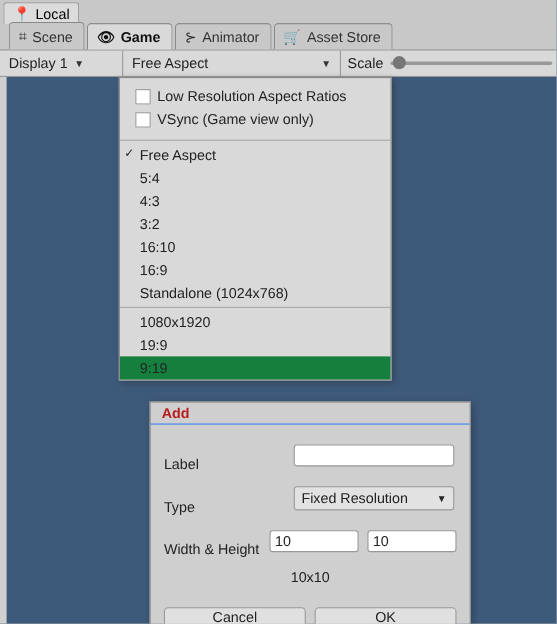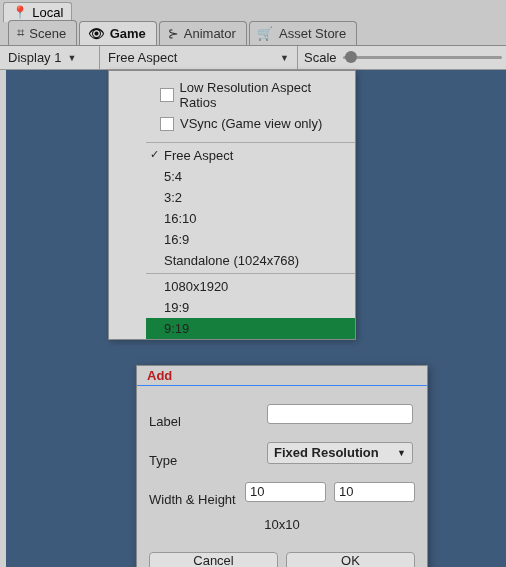--- a/index.html
+++ b/index.html
@@ -14,36 +14,36 @@
 
 .toolbar { height: 24px; background: #d9d9d9; display: flex; align-items: center; border-bottom: 1px solid #999; }
 .toolbar-cell { border-right: 1px solid #999; height: 100%; display: flex; align-items: center; padding: 0 8px; color: #222; }
 .dropdown-caret { margin-left: 6px; font-size: 9px; color: #333; }
 .scale-label { padding: 0 6px; color: #222; }
 .scale-track { flex: 1; height: 3px; background: #999; border-radius: 2px; position: relative; margin-right: 4px; }
 .scale-thumb { position: absolute; left: 2px; top: -5px; width: 12px; height: 12px; border-radius: 50%; background: #777; }
 
 .game-viewport { position: absolute; top: 70px; left: 0; right: 0; bottom: 0; background: #3e5a7a; border-left: 6px solid #d0d0d0; }
 
-.dropdown-panel { position: absolute; left: 108px; top: 70px; width: 248px; background: #d9d9d9; border: 1px solid #888; box-shadow: 2px 2px 6px rgba(0,0,0,0.25); padding-left: 37px; }
+.dropdown-panel { position: absolute; left: 108px; top: 70px; width: 248px; background: #d9d9d9; border: 1px solid #888; box-shadow: 2px 2px 6px rgba(0,0,0,0.25); }
 .dd-section { padding: 6px 10px 6px 14px; }
 .dd-check-row { display: flex; align-items: center; gap: 6px; padding: 3px 0; color: #222; }
 .dd-check { width: 14px; height: 14px; background: #fff; border: 1px solid #999; }
 .dd-sep { height: 1px; background: #aaa; margin: 2px 0; }
 .dd-item { padding: 3px 14px 3px 18px; color: #222; position: relative; }
 .dd-item.selected::before { content: "✓"; position: absolute; left: 4px; font-size: 11px; }
 .dd-item.highlight { background: #15803d; }
 
 .add-dialog { position: absolute; left: 136px; top: 365px; width: 292px; background: #cfcfcf; border: 1px solid #888; box-shadow: 2px 2px 8px rgba(0,0,0,0.3); }
 .add-header { padding: 2px 10px; font-weight: bold; border-bottom: 1px solid #3b82f6; color: #b91c1c; }
 .add-body { padding: 8px 12px 6px 12px; }
 .form-row { display: flex; align-items: center; padding: 4px 0; }
 .form-label { width: 118px; color: #222; margin-top: 16px; }
 .text-input { width: 146px; height: 20px; background: #fff; border: 1px solid #999; border-radius: 3px; padding: 0 4px; color: #222; }
-.select-input { width: 146px; height: 22px; background: #e2e2e2; border: 1px solid #999; border-radius: 3px; padding: 0 6px; display: flex; align-items: center; justify-content: space-between; color: #222; font-weight: bold; }
+.select-input { width: 146px; height: 22px; background: #e2e2e2; border: 1px solid #999; border-radius: 3px; padding: 0 6px; display: flex; align-items: center; justify-content: space-between; color: #222; }
 .size-inputs { display: flex; gap: 8px; }
 .size-input { width: 81px; height: 20px; background: #fff; border: 1px solid #999; border-radius: 3px; padding: 0 4px; color: #222; }
 .preview-text { text-align: center; padding: 6px 0; color: #222; }
 .btn-row { display: flex; gap: 8px; padding: 8px 12px 12px 12px; }
 .dlg-btn { flex: 1; height: 22px; background: #e0e0e0; border: 1px solid #999; border-radius: 4px; color: #222; display: flex; align-items: flex-start; justify-content: center; }
 
 .icon { display: inline-block; }
 </style>
 </head>
 <body>
@@ -68,21 +68,21 @@
     <span class="icon">⊱</span>
     <span>Animator</span>
   </div>
   <div class="tab">
     <span class="icon">🛒</span>
     <span>Asset Store</span>
   </div>
 </div>
 
 <div class="toolbar">
-  <div class="toolbar-cell" style="width:100px;">
+  <div class="toolbar-cell" style="width:112px;">
     <span>Display 1</span>
     <span class="dropdown-caret">▼</span>
   </div>
   <div class="toolbar-cell" style="width:198px; justify-content:space-between;">
     <span>Free Aspect</span>
     <span class="dropdown-caret">▼</span>
   </div>
   <span class="scale-label">Scale</span>
   <div class="scale-track">
     <div class="scale-thumb"></div>
@@ -98,20 +98,21 @@
       <span>Low Resolution Aspect Ratios</span>
     </div>
     <div class="dd-check-row">
       <span class="dd-check"></span>
       <span>VSync (Game view only)</span>
     </div>
   </div>
   <div class="dd-sep"></div>
   <div class="dd-item selected"><span>Free Aspect</span></div>
   <div class="dd-item"><span>5:4</span></div>
+  <div class="dd-item"><span>4:3</span></div>
   <div class="dd-item"><span>3:2</span></div>
   <div class="dd-item"><span>16:10</span></div>
   <div class="dd-item"><span>16:9</span></div>
   <div class="dd-item"><span>Standalone (1024x768)</span></div>
   <div class="dd-sep"></div>
   <div class="dd-item"><span>1080x1920</span></div>
   <div class="dd-item"><span>19:9</span></div>
   <div class="dd-item highlight"><span>9:19</span></div>
 </div>
 

